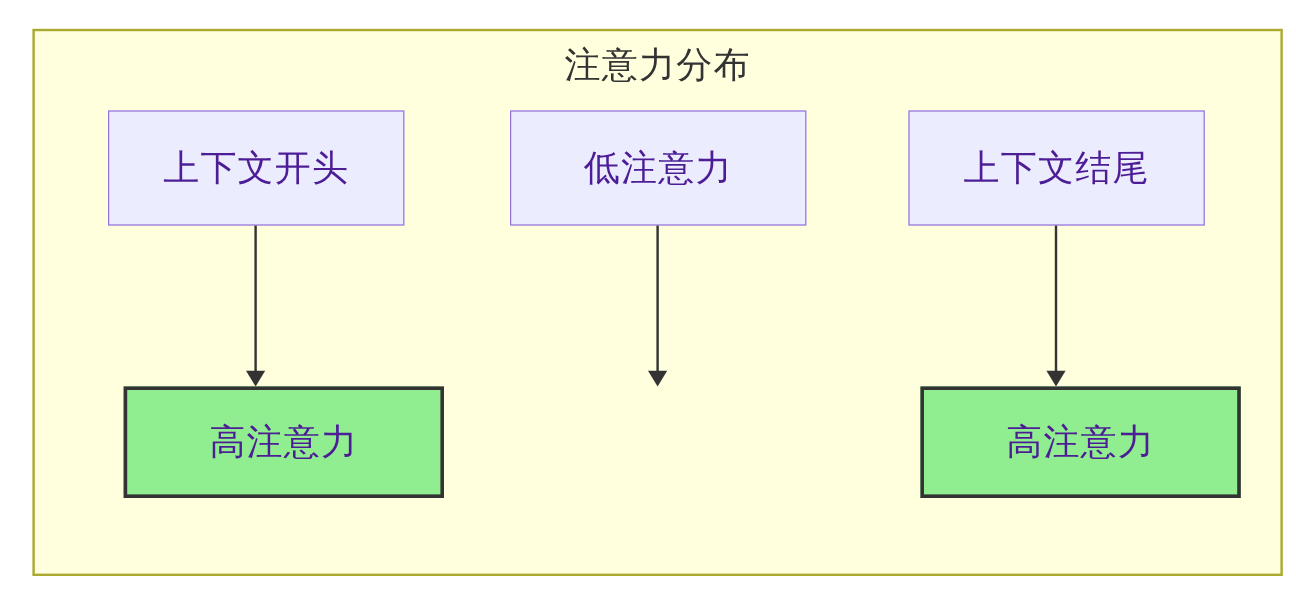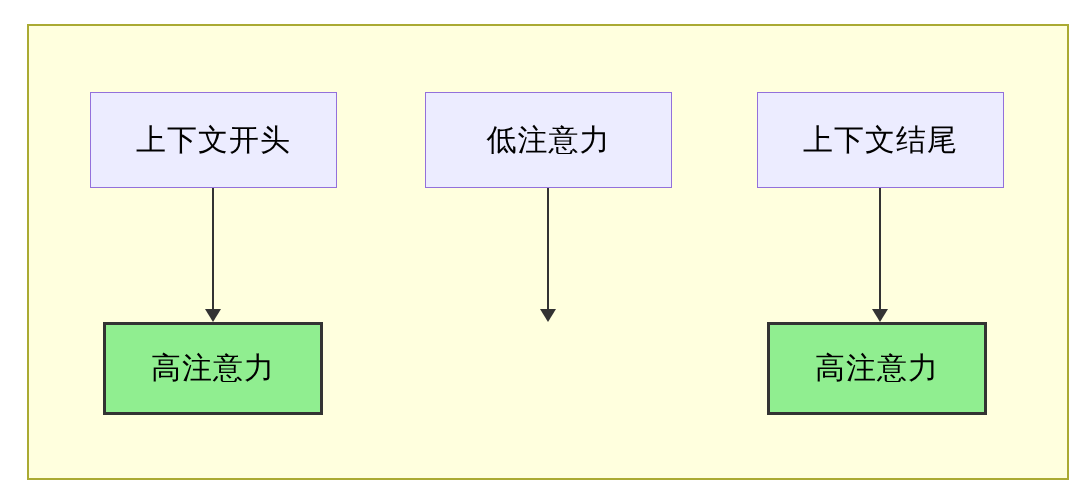--- a/index.html
+++ b/index.html
@@ -35,34 +35,34 @@
     color: #333333;
     letter-spacing: 1px;
   }
   .node {
     position: absolute;
     display: flex;
     align-items: center;
     justify-content: center;
     box-sizing: border-box;
     font-size: 30px;
-    color: #000000;
+    color: #4c1d95;
     letter-spacing: 1px;
     white-space: nowrap;
   }
   .node.source {
     background: #ececff;
     border: 1.5px solid #9370db;
     width: 247px;
     height: 96px;
     top: 66px;
   }
   .node.target {
     border: 3px solid #333333;
-    width: 220px;
+    width: 267px;
     height: 93px;
     top: 296px;
   }
   .node.target.high { background: #90ee90; }
   .node.target.low  { background: #ff9494; }
 
   .src-1 { left: 61px;  }
   .src-2 { left: 396px; }
   .src-3 { left: 728px; font-family: Liberation Mono, monospace; }
   .tgt-1 { left: 74px;  }
@@ -96,20 +96,21 @@
     border-right: 8px solid transparent;
     border-top: 13px solid #333333;
   }
 </style>
 </head>
 <body>
 
 <div class="canvas">
   <div class="subgraph">
 
+    <div class="subgraph-title">注意力分布</div>
 
     <div class="node source src-1">
       <span>上下文开头</span>
     </div>
     <div class="node source src-2">
       <span>低注意力</span>
     </div>
     <div class="node source src-3">
       <span>上下文结尾</span>
     </div>

